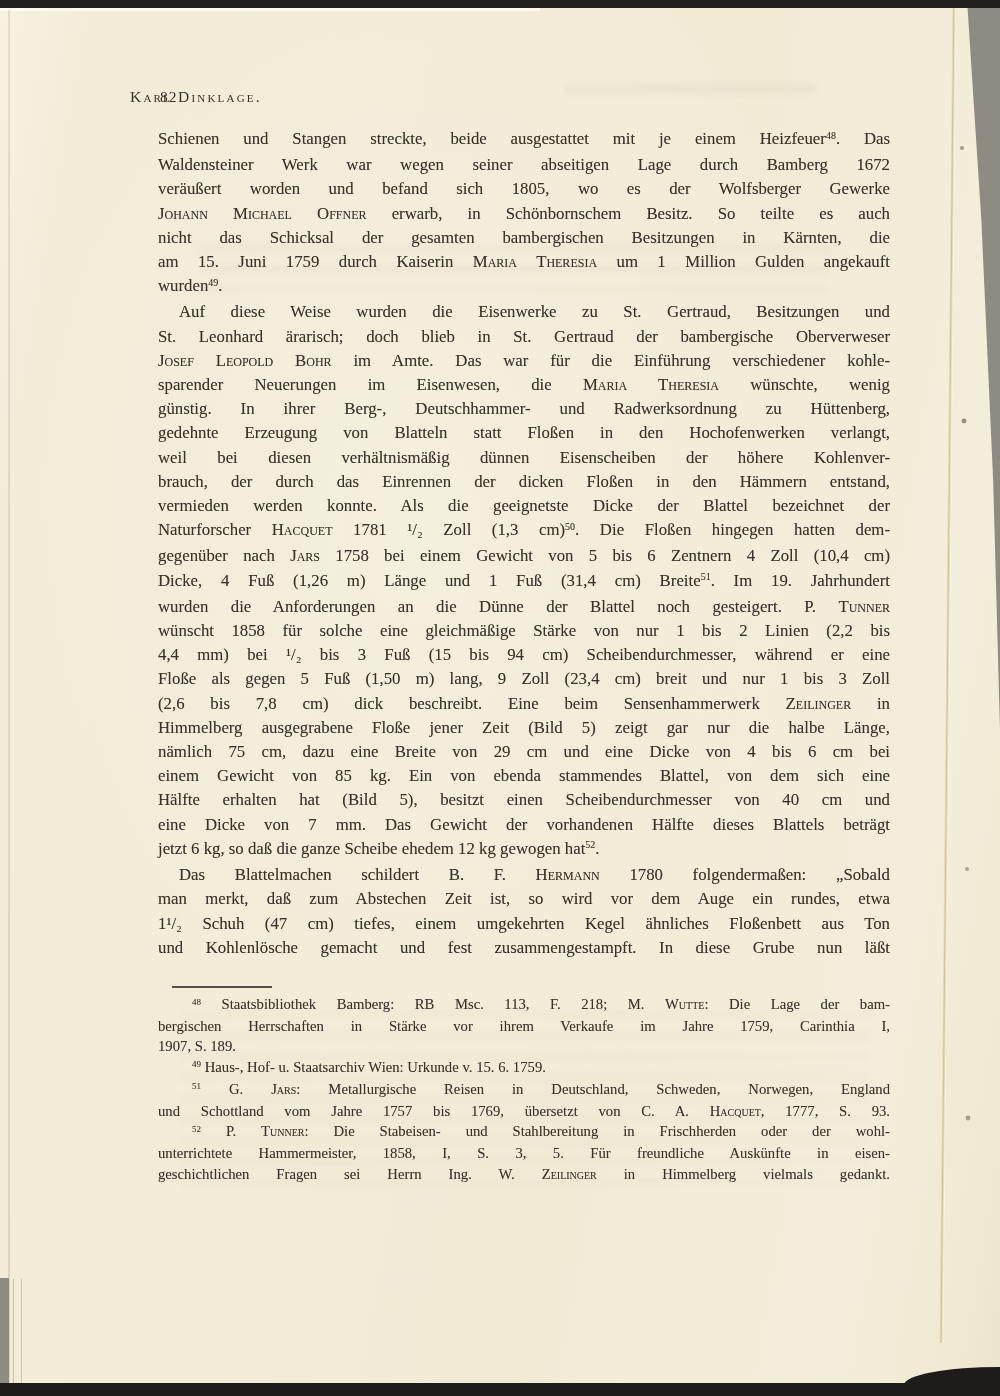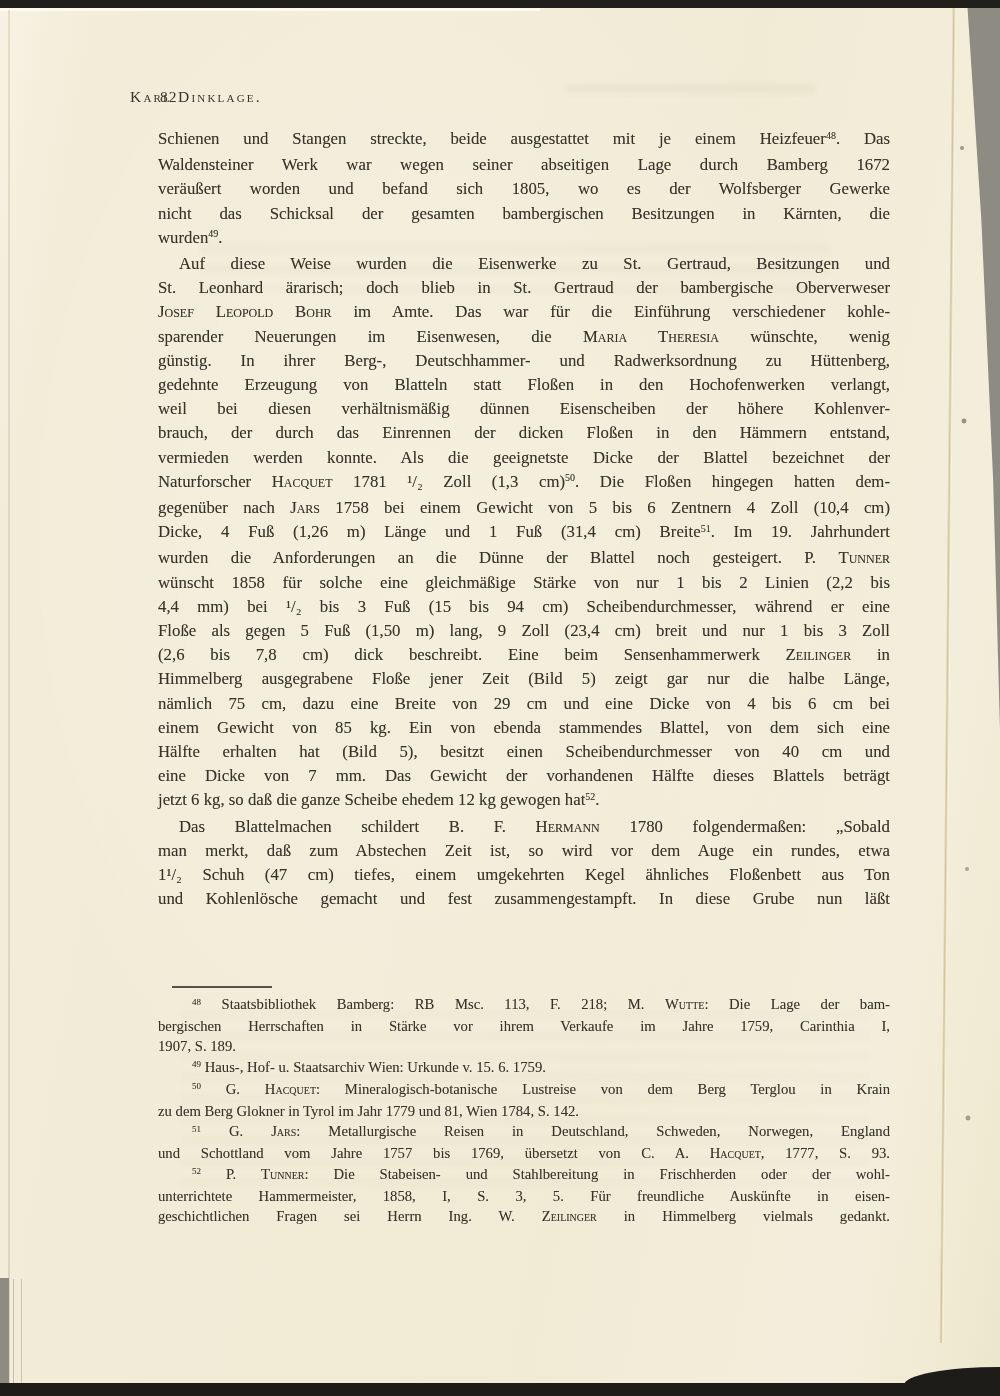--- a/index.html
+++ b/index.html
@@ -80,21 +80,23 @@
   <div class="header-row">
     <span class="page-number">82</span>
     <span class="running-header">Karl Dinklage.</span>
   </div>
 
   <div class="body-text">
       <div>
         <div class="line"><span>Schienen und Stangen streckte, beide ausgestattet mit je einem Heizfeuer</span><span class="sup">48</span><span>. Das</span></div>
         <div class="line"><span>Waldensteiner Werk war wegen seiner abseitigen Lage durch Bamberg 1672</span></div>
         <div class="line"><span>veräußert worden und befand sich 1805, wo es der Wolfsberger Gewerke</span></div>
+        <div class="line"><span class="sc">Johann Michael Offner</span><span> erwarb, in Schönbornschem Besitz. So teilte es auch</span></div>
         <div class="line"><span>nicht das Schicksal der gesamten bambergischen Besitzungen in Kärnten, die</span></div>
+        <div class="line"><span>am 15. Juni 1759 durch Kaiserin </span><span class="sc">Maria Theresia</span><span> um 1 Million Gulden angekauft</span></div>
         <div class="line short"><span>wurden</span><span class="sup">49</span><span>.</span></div>
       </div>
       <div>
         <div class="line ind"><span>Auf diese Weise wurden die Eisenwerke zu St. Gertraud, Besitzungen und</span></div>
         <div class="line"><span>St. Leonhard ärarisch; doch blieb in St. Gertraud der bambergische Oberverweser</span></div>
         <div class="line"><span class="sc">Josef Leopold Bohr</span><span> im Amte. Das war für die Einführung verschiedener kohle-</span></div>
         <div class="line"><span>sparender Neuerungen im Eisenwesen, die </span><span class="sc">Maria Theresia</span><span> wünschte, wenig</span></div>
         <div class="line"><span>günstig. In ihrer Berg-, Deutschhammer- und Radwerksordnung zu Hüttenberg,</span></div>
         <div class="line"><span>gedehnte Erzeugung von Blatteln statt Floßen in den Hochofenwerken verlangt,</span></div>
         <div class="line"><span>weil bei diesen verhältnismäßig dünnen Eisenscheiben der höhere Kohlenver-</span></div>
@@ -127,24 +129,20 @@
   <div class="fnotes">
       <div>
         <div class="line fline ind"><span class="sup">48</span><span> Staatsbibliothek Bamberg: RB Msc. 113, F. 218; M. </span><span class="sc">Wutte</span><span>: Die Lage der bam-</span></div>
         <div class="line fline"><span>bergischen Herrschaften in Stärke vor ihrem Verkaufe im Jahre 1759, Carinthia I,</span></div>
         <div class="line fline short"><span>1907, S. 189.</span></div>
       </div>
       <div>
         <div class="line fline ind short"><span class="sup">49</span><span> Haus-, Hof- u. Staatsarchiv Wien: Urkunde v. 15. 6. 1759.</span></div>
       </div>
       <div>
-        <div class="line fline ind"><span class="sup">50</span><span> G. </span><span class="sc">Hacquet</span><span>: Mineralogisch-botanische Lustreise von dem Berg Terglou in Krain</span></div>
-        <div class="line fline short"><span>zu dem Berg Glokner in Tyrol im Jahr 1779 und 81, Wien 1784, S. 142.</span></div>
-      </div>
-      <div>
         <div class="line fline ind"><span class="sup">51</span><span> G. </span><span class="sc">Jars</span><span>: Metallurgische Reisen in Deutschland, Schweden, Norwegen, England</span></div>
         <div class="line fline"><span>und Schottland vom Jahre 1757 bis 1769, übersetzt von C. A. </span><span class="sc">Hacquet</span><span>, 1777, S. 93.</span></div>
       </div>
       <div>
         <div class="line fline ind"><span class="sup">52</span><span> P. </span><span class="sc">Tunner</span><span>: Die Stabeisen- und Stahlbereitung in Frischherden oder der wohl-</span></div>
         <div class="line fline"><span>unterrichtete Hammermeister, 1858, I, S. 3, 5. Für freundliche Auskünfte in eisen-</span></div>
         <div class="line fline"><span>geschichtlichen Fragen sei Herrn Ing. W. </span><span class="sc">Zeilinger</span><span> in Himmelberg vielmals gedankt.</span></div>
       </div>
     </div>
 </div>

